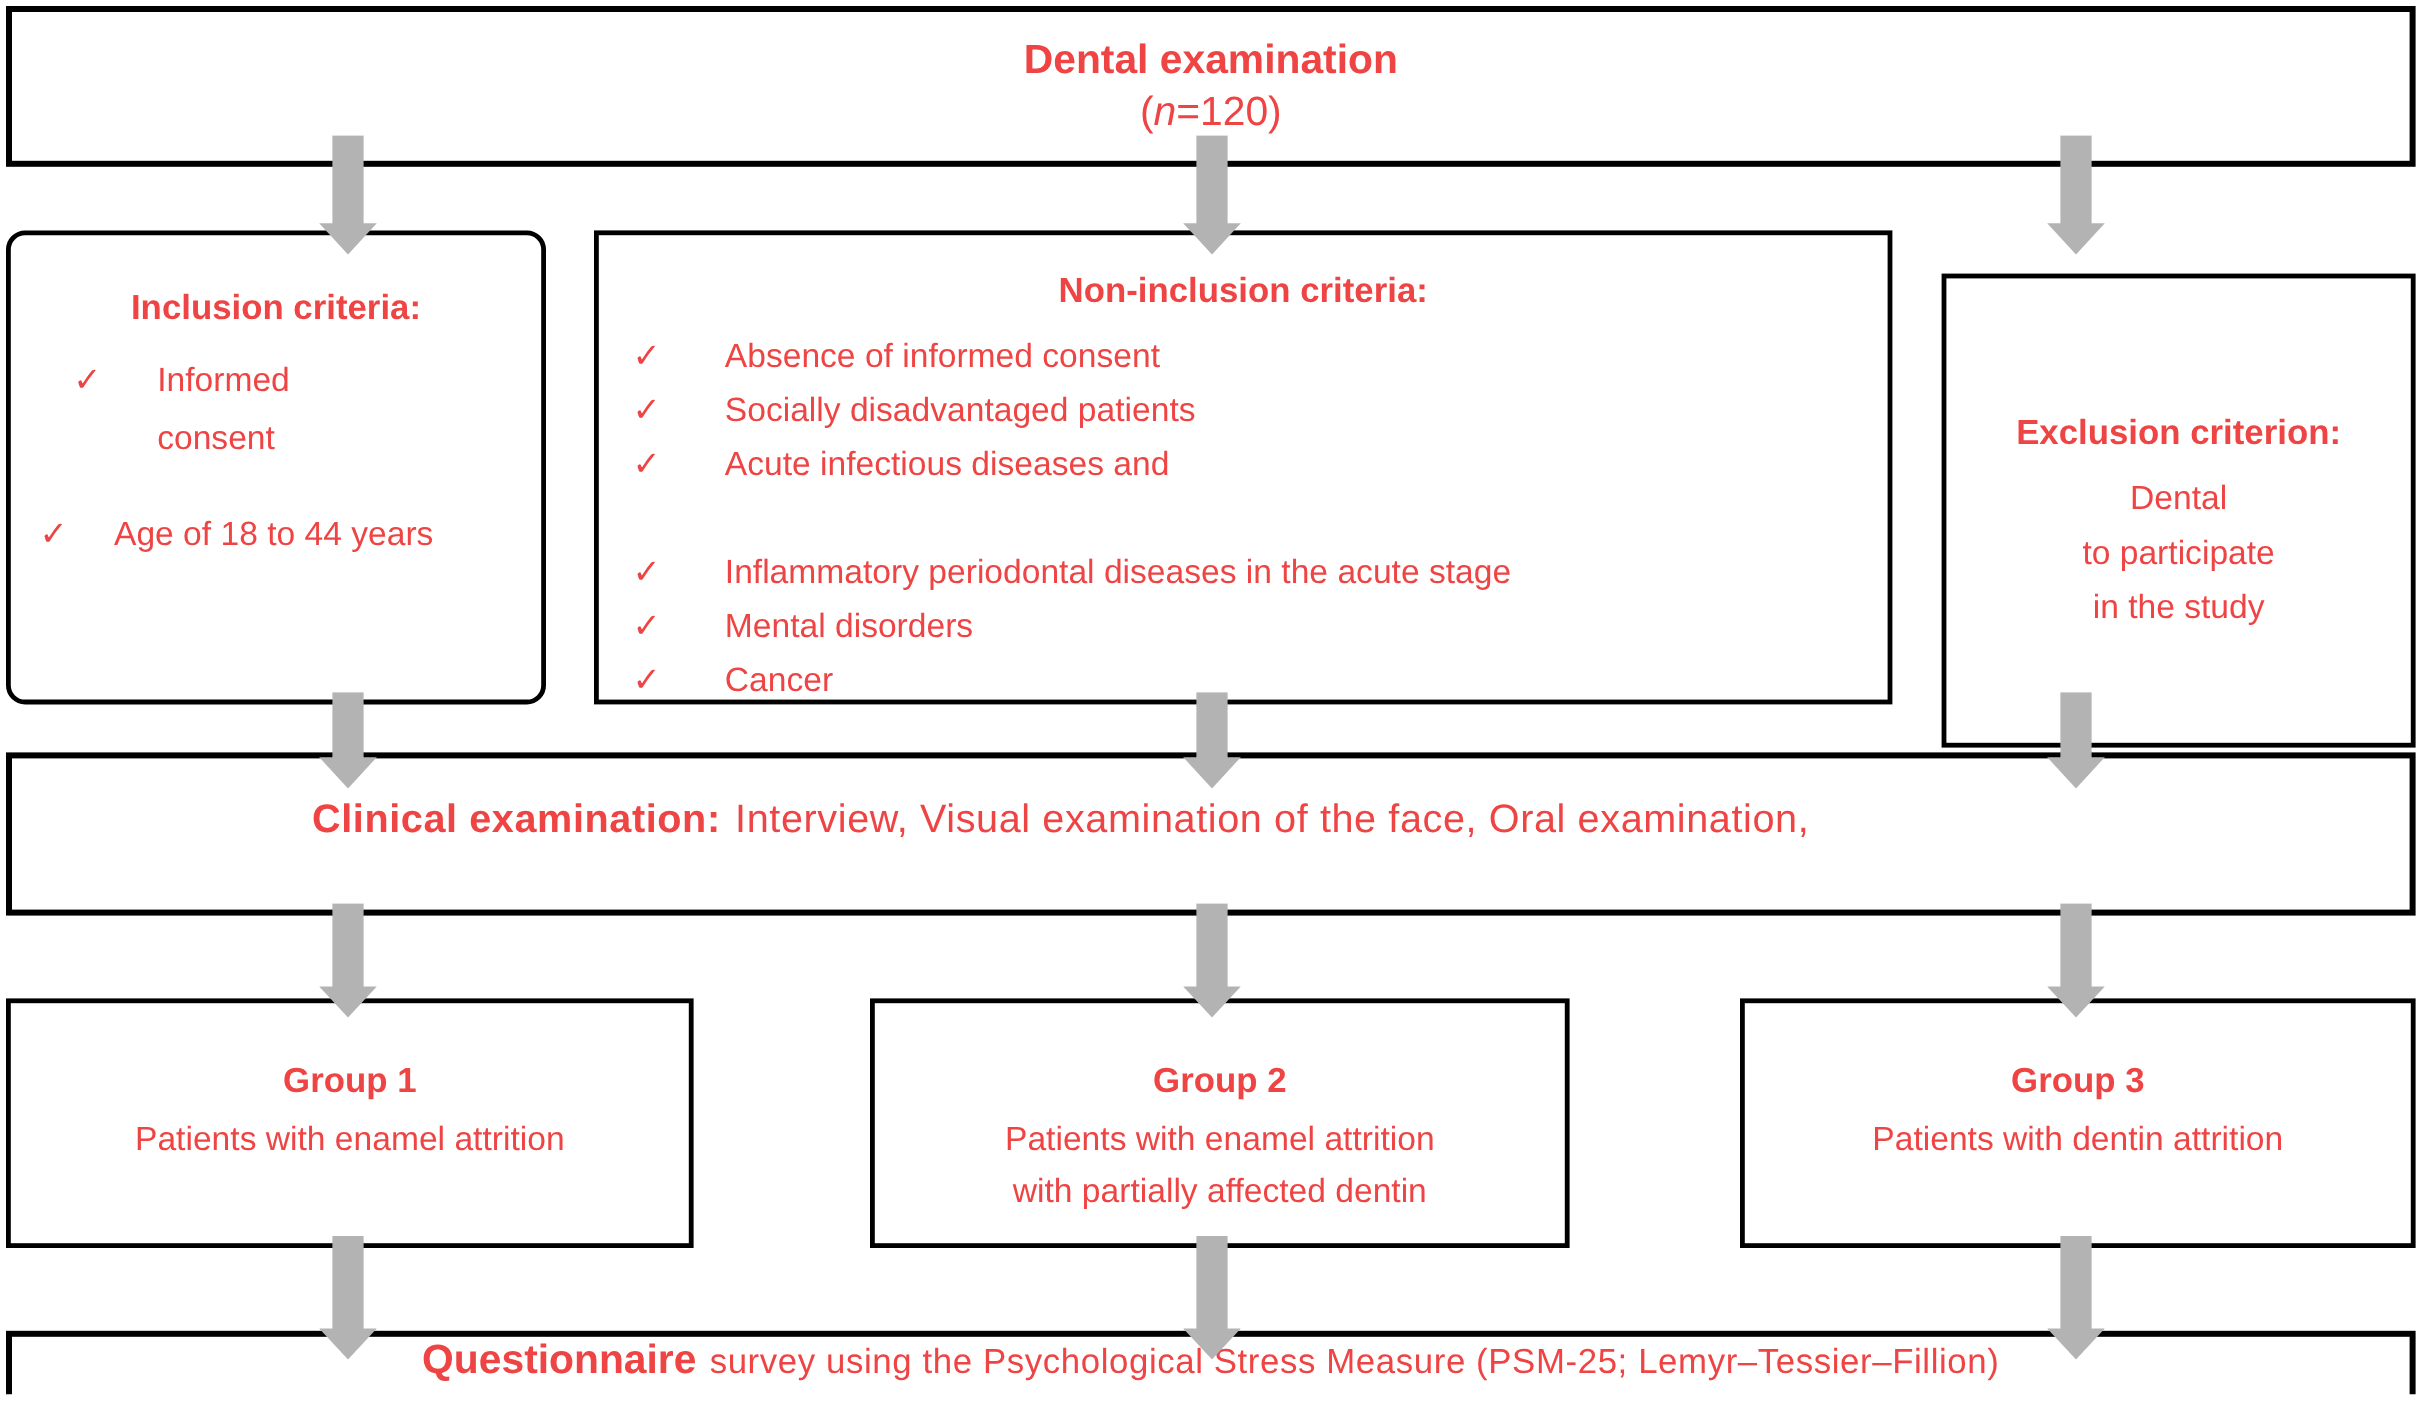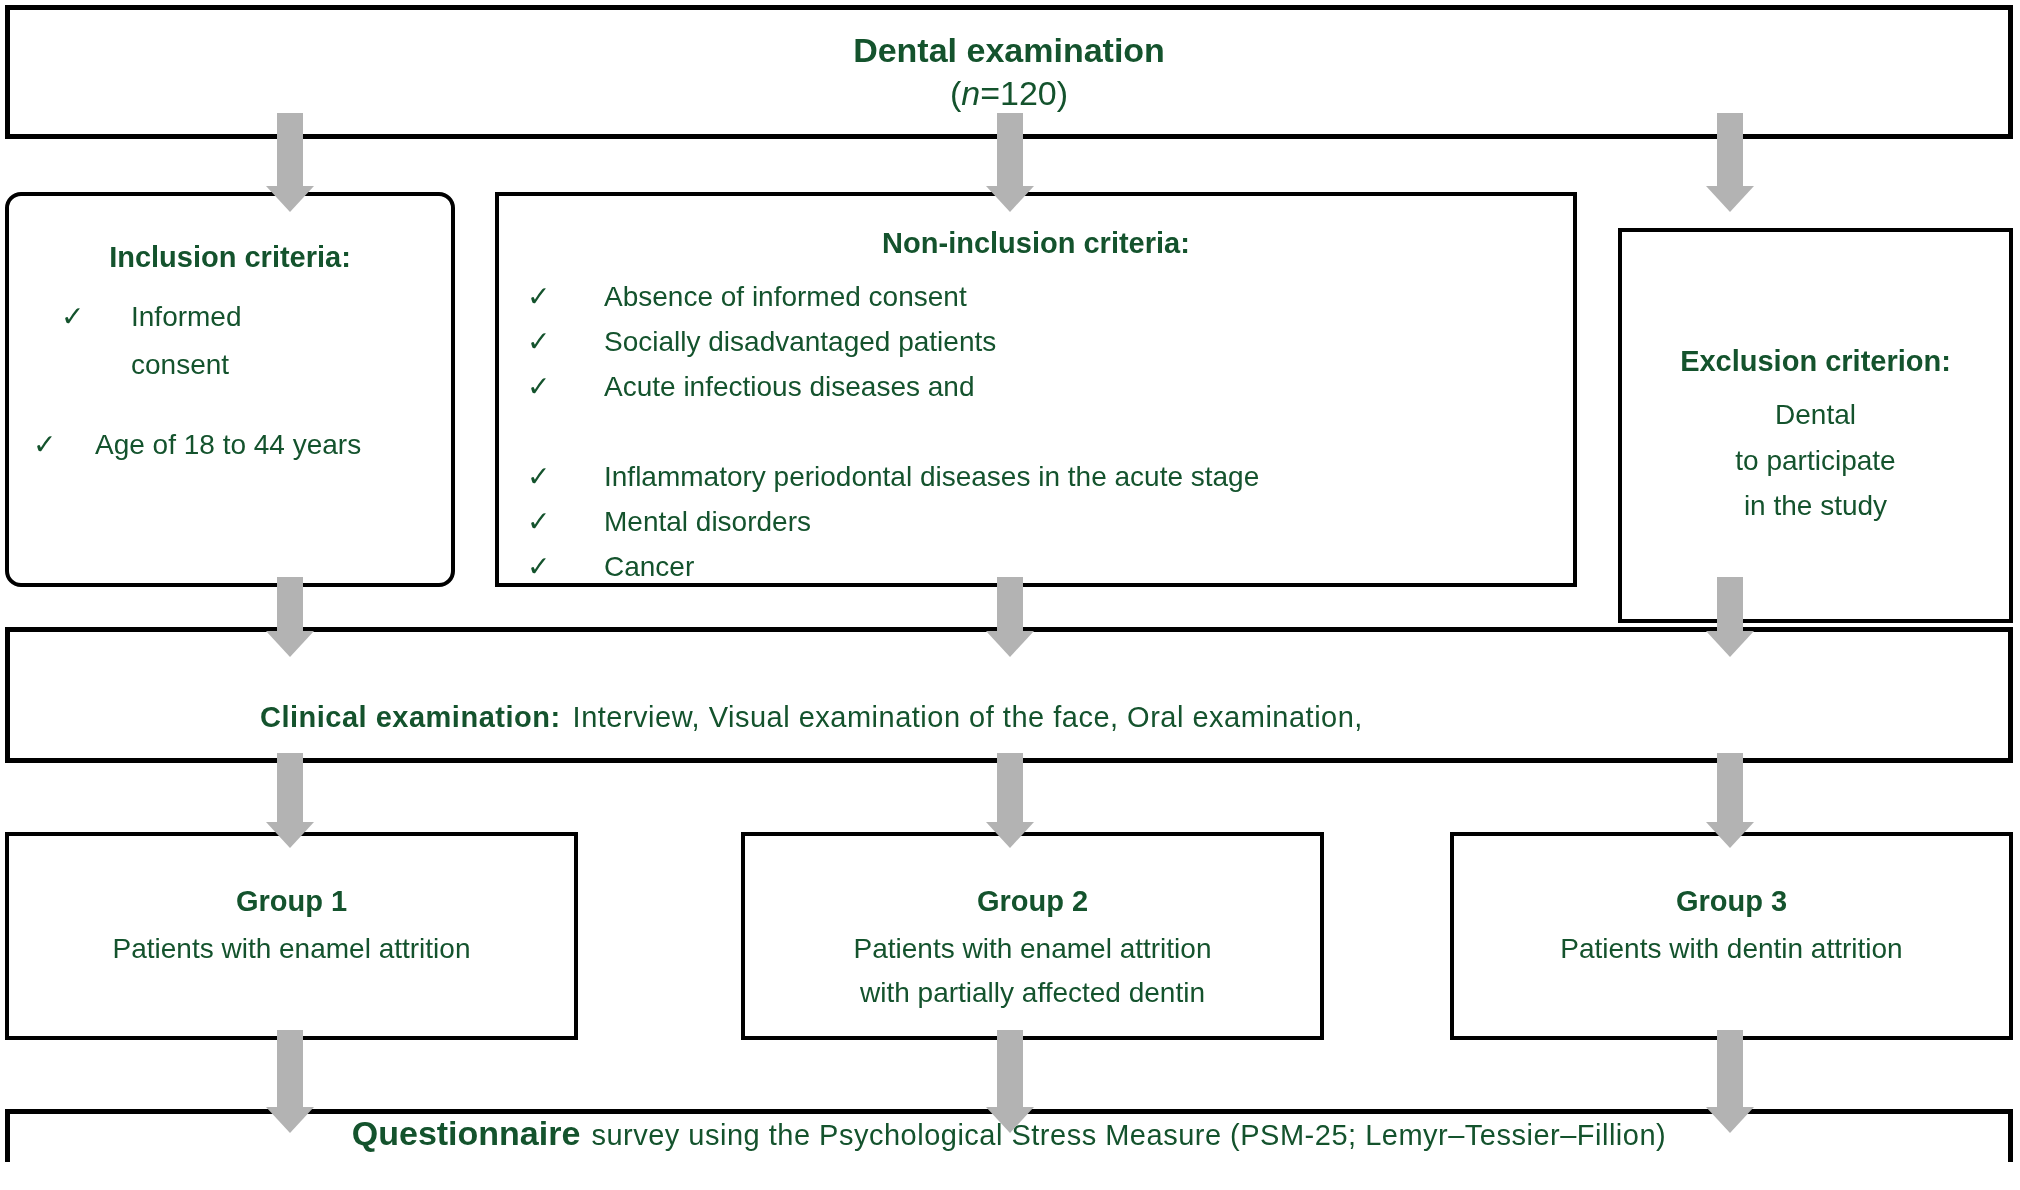--- a/index.html
+++ b/index.html
@@ -1,39 +1,39 @@
 <!DOCTYPE html>
 <html><head>
 <meta charset="utf-8">
 <style>
   html,body{margin:0;padding:0;background:#ffffff;}
   .canvas{
     position:relative;
     width:2020px;height:1162px;
     background:#ffffff;
-    color:#14532d;
+    color:#ef4444;
     font-family:"Liberation Sans","DejaVu Sans",sans-serif;
     overflow:hidden;
   }
   .box{
     position:absolute;
     background:#ffffff;
     border:4px solid #000000;
     box-sizing:border-box;
     z-index:1;
   }
   .box.thick{border-width:5px;}
   .abs{position:absolute;line-height:1.2;white-space:nowrap;}
   .cx{left:0;right:0;text-align:center;}
   .bold{font-weight:bold;}
   .it{font-style:italic;}
   .fs-header{font-size:34px;}
   .fs-title{font-size:29px;font-weight:bold;}
   .fs-body{font-size:28px;}
-  .fs-clinical{font-size:29px;letter-spacing:0.5px;margin-top:38px;}
+  .fs-clinical{font-size:33px;letter-spacing:0.5px;}
   .check{display:inline-block;font-size:28px;}
   
   .flexcol{display:flex;flex-direction:column;align-items:center;justify-content:center;height:100%;}
   .flexrow-center{display:flex;align-items:baseline;justify-content:center;height:100%;}
   
   .arrow{position:absolute;width:48px;z-index:5;}
   .arrow::before{
     content:"";position:absolute;left:11px;top:0;bottom:25px;width:26px;background:#b3b3b3;
   }
   .arrow::after{
@@ -94,21 +94,21 @@
 
   <div class="box thick" style="left:5px;top:627px;width:2008px;height:136px;">
     <div class="abs fs-clinical" style="left:250px;top:30px;"><span class="bold">Clinical examination:</span><span style="margin-left:12px;">Interview, Visual examination of the face, Oral examination,</span></div>
   </div>
 
   <div class="box" style="left:5px;top:832px;width:573px;height:208px;">
     <div class="abs cx fs-title" style="top:48px;">Group 1</div>
     <div class="abs cx fs-body" style="top:96px;">Patients with enamel attrition</div>
   </div>
 
-  <div class="box" style="left:741px;top:832px;width:583px;height:208px;text-decoration:underline;">
+  <div class="box" style="left:725px;top:832px;width:583px;height:208px;text-decoration:underline;">
     <div class="abs cx fs-title" style="top:48px;">Group 2</div>
     <div class="abs cx fs-body" style="top:96px;">Patients with enamel attrition</div>
     <div class="abs cx fs-body" style="top:140px;">with partially affected dentin</div>
   </div>
 
   <div class="box" style="left:1450px;top:832px;width:563px;height:208px;">
     <div class="abs cx fs-title" style="top:48px;">Group 3</div>
     <div class="abs cx fs-body" style="top:96px;">Patients with dentin attrition</div>
   </div>
 

